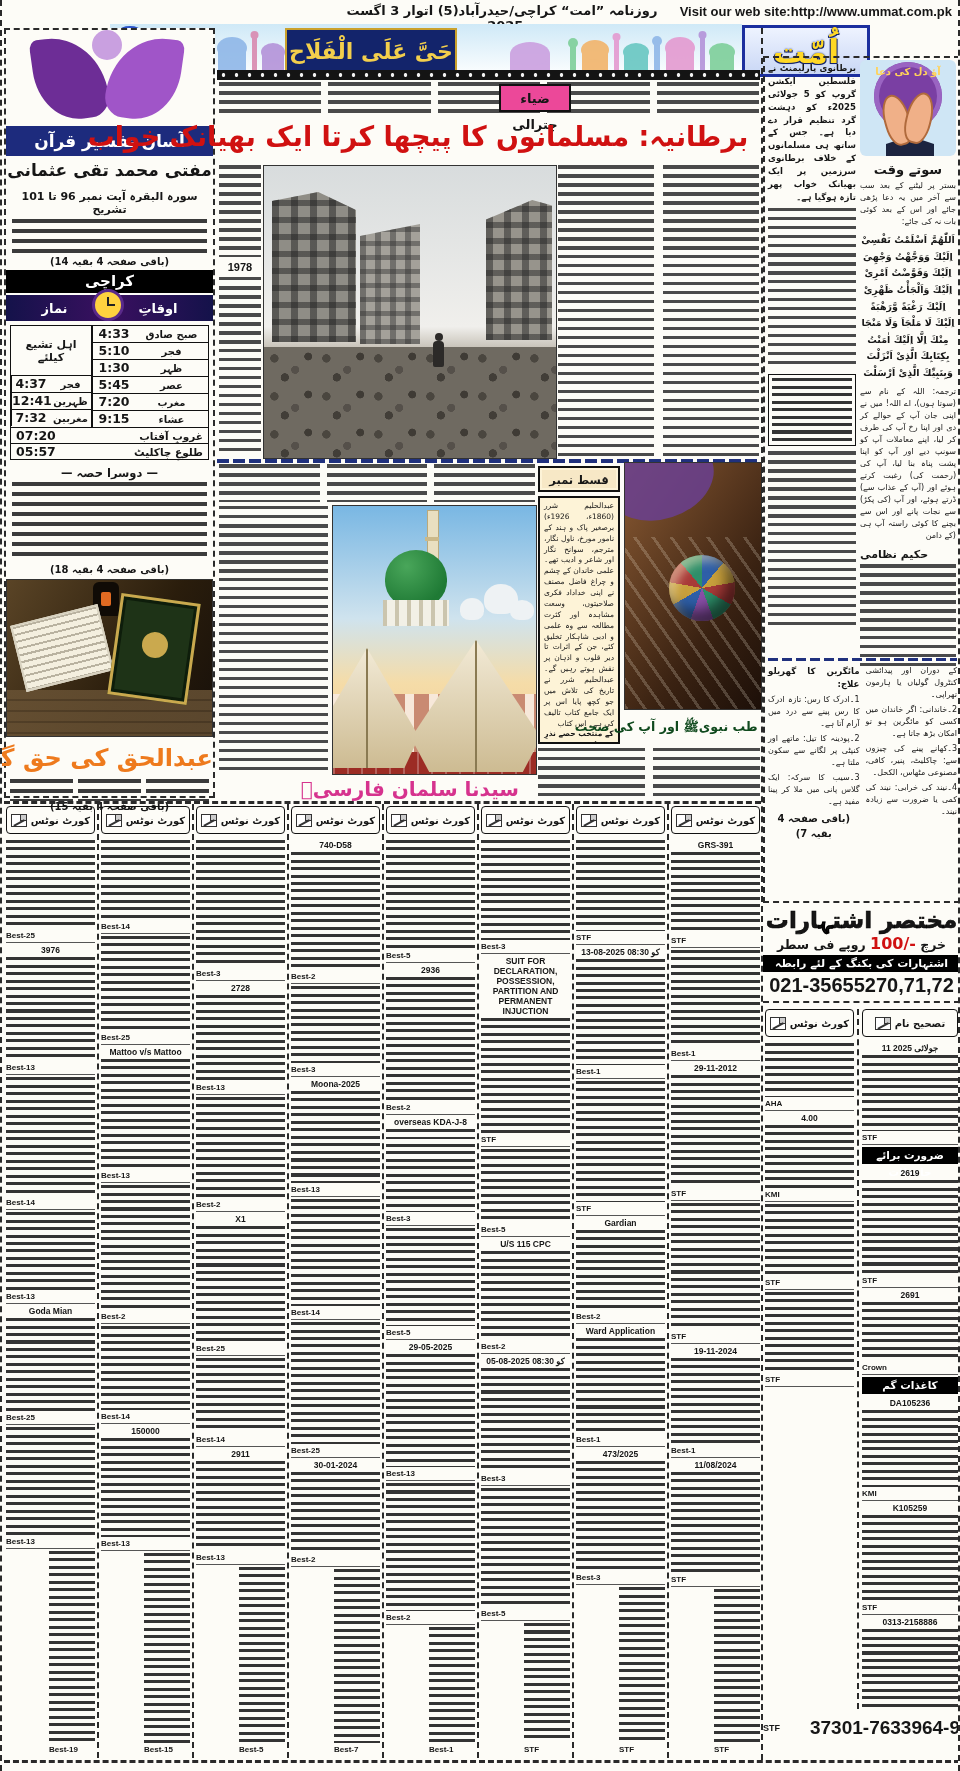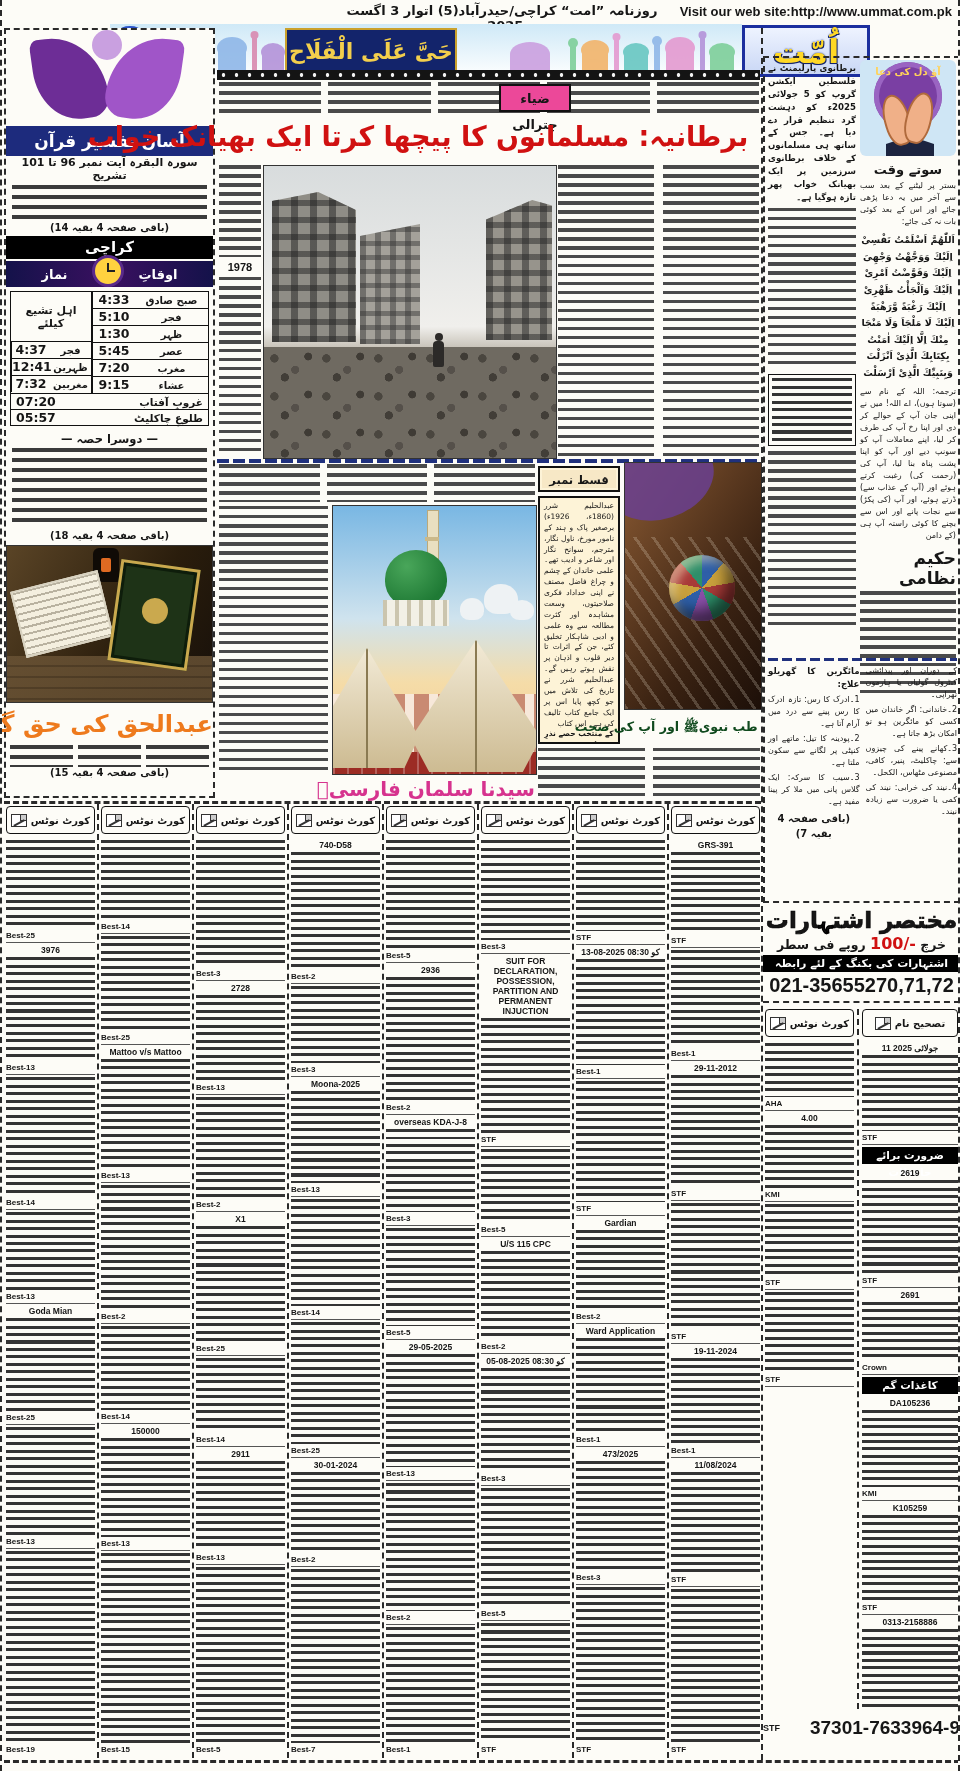--- a/index.html
+++ b/index.html
@@ -110,21 +110,21 @@
   .mq-drum{position:absolute;left:50px;top:94px;width:66px;height:26px;background:#f2f0e6;background-image:repeating-linear-gradient(90deg,#cbc5ae 0 4px,transparent 4px 12px);}
   .mq-wdome1,.mq-wdome2,.mq-wdome3{position:absolute;background:#eef2f4;border-radius:50% 50% 40% 40%;}
   .mq-wdome1{right:18px;top:78px;width:34px;height:30px;}
   .mq-wdome2{right:52px;top:92px;width:24px;height:22px;}
   .mq-wdome3{right:2px;top:94px;width:24px;height:20px;}
   .mq-colon{position:absolute;left:0;bottom:22px;width:100%;height:58px;background:#c98a72;
       background-image:repeating-linear-gradient(90deg,#f7e8da 0 9px,rgba(0,0,0,0) 9px 24px);}
   .mq-carpet{position:absolute;left:0;bottom:0;width:100%;height:22px;background:#9c2c24;background-image:repeating-linear-gradient(90deg,rgba(255,255,255,.25) 0 2px,transparent 2px 14px);}
   .mq-umb{position:absolute;width:104px;height:120px;background:linear-gradient(#f2ead6,#cdbb92);clip-path:polygon(50% 0,100% 74%,86% 100%,14% 100%,0 74%);}
   .mq-umb::after{content:"";position:absolute;left:49%;top:0;width:2px;height:100%;background:#8a7a52;}
-  #salmanhead{position:absolute;left:330px;top:776px;width:203px;height:26px;font-size:20px;font-weight:900;color:#d6338e;
+  #salmanhead{position:absolute;left:314px;top:776px;width:203px;height:26px;font-size:20px;font-weight:900;color:#d6338e;
         text-align:center;direction:rtl;white-space:nowrap;line-height:26px;}
   #qistbox{position:absolute;left:536px;top:466px;width:82px;height:26px;border:2px solid #111;box-shadow:inset 0 0 0 2px #fdf3d7;
         background:#f7e8c6;font-size:11.5px;font-weight:900;text-align:center;line-height:24px;direction:rtl;box-sizing:border-box;}
   #creambox{position:absolute;left:536px;top:496px;width:82px;height:248px;border:2px solid #111;background:#fdf3d7;
         box-sizing:border-box;padding:3px 4px;font-size:7.5px;line-height:1.45;direction:rtl;text-align:justify;overflow:hidden;}
   #creambox .end{text-align:center;font-weight:700;}
   #beads{position:absolute;left:622px;top:462px;width:136px;height:246px;border:1px solid #333;overflow:hidden;
         background:linear-gradient(125deg,#8a5a33,#3a2212 65%,#1c0f08);}
   .bd-cloth{position:absolute;left:-20px;top:-24px;width:110px;height:80px;background:#6a4090;border-radius:50%;transform:rotate(-18deg);opacity:.85;}
   .bd-lines{position:absolute;left:0;bottom:0;width:100%;height:70%;background:repeating-linear-gradient(55deg,rgba(240,230,210,.22) 0 3px,transparent 3px 15px);}
@@ -145,40 +145,40 @@
   .dua-circ{position:absolute;left:14px;top:2px;width:68px;height:68px;background:#7a3fa3;border-radius:50%;box-shadow:inset 0 0 0 5px #9a64c2;}
   .dua-label{position:absolute;left:0;top:6px;width:100%;text-align:center;color:#ffd25a;font-size:10px;font-weight:900;direction:rtl;z-index:3;}
   .hand{position:absolute;width:26px;height:52px;background:#f0b088;border:2px solid #b06a3c;border-radius:50% 50% 42% 42%;box-sizing:border-box;z-index:2;}
   .hand.l{left:24px;top:34px;transform:rotate(-16deg);}
   .hand.r{left:46px;top:32px;transform:rotate(14deg);}
   .cuff{position:absolute;left:26px;top:76px;width:48px;height:20px;background:#1c2440;clip-path:polygon(0 40%,50% 0,100% 40%,100% 100%,0 100%);z-index:1;}
   #sotewaqt{font-size:13px;font-weight:900;text-align:center;direction:rtl;margin-top:6px;}
   #duaintro{font-size:8px;line-height:1.5;direction:rtl;text-align:justify;margin-top:3px;}
   #duaarabic{font-size:9.5px;font-weight:700;line-height:1.75;direction:rtl;text-align:center;margin-top:4px;}
   #duatrans{font-size:8px;line-height:1.5;direction:rtl;text-align:justify;margin-top:4px;}
-  #hakeemhead{font-size:17px;font-weight:900;text-align:right;direction:rtl;margin:6px 0 3px 0;}
+  #hakeemhead{font-size:11px;font-weight:900;text-align:left;direction:rtl;margin:6px 0 3px 0;}
   #tibarea{position:absolute;left:3px;top:600px;width:189px;}
   #navysep2{height:3px;background:repeating-linear-gradient(90deg,#20317e 0 10px,#fdfcf7 10px 14px);margin-bottom:4px;}
   #tibcols{display:flex;direction:rtl;gap:6px;}
   .tibcol{flex:1;font-size:8px;line-height:1.5;direction:rtl;text-align:justify;}
   .tibcol .lead{font-weight:900;font-size:8.6px;}
   .tibcol p{margin:0 0 3px 0;}
   
   #adsep-top{position:absolute;left:2px;top:801px;width:757px;border-top:3px dashed #2a2a2a;}
   #adsep-bottom{position:absolute;left:2px;top:1760px;width:956px;border-top:3px dashed #2a2a2a;}
   .vsep{position:absolute;top:804px;height:954px;border-left:2px dashed #2a2a2a;}
   #vmain{position:absolute;left:759px;top:28px;height:1732px;border-left:2px dashed #2a2a2a;}
   .adcol{position:absolute;top:806px;width:89px;height:950px;overflow:hidden;display:flex;flex-direction:column;}
   .adhead{border:1.5px solid #111;border-radius:4px;height:26px;display:flex;align-items:center;justify-content:center;gap:4px;margin-bottom:4px;flex:none;}
   .adhead-t{font-size:10px;font-weight:700;direction:rtl;}
   .scrollicon{position:relative;width:14px;height:11px;background:#fff;border:1px solid #333;display:inline-block;}
   .scrollicon::before{content:"";position:absolute;right:-1px;top:-1px;width:5px;height:5px;background:#ccc;border:1px solid #333;}
   .scrollicon::after{content:"";position:absolute;left:1px;top:7px;width:12px;height:1.5px;background:#333;transform:rotate(-28deg);}
   .ad{border-bottom:1.5px solid #555;padding:2px 0 2px 0;display:flex;flex-direction:column;flex:none;}
-  .adcol > .ad:last-child{flex:1;border-bottom:none;}
+  .adcol > .ad:last-child{flex:1;border-bottom:none;margin-left:43px;}
   .adcol > .ad:last-child .g{flex:1;}
   .adfoot{font-size:8px;font-weight:700;margin-top:2px;font-family:"Liberation Sans",sans-serif;}
   .frag{font-size:8.5px;font-weight:700;text-align:center;margin-bottom:2px;font-family:"Liberation Sans",sans-serif;}
   .adband{background:#000;color:#fff;font-size:10.5px;font-weight:900;text-align:center;direction:rtl;height:17px;line-height:17px;margin:2px 0;flex:none;}
   #rightads{position:absolute;left:761px;top:905px;width:197px;height:855px;}
   #mukhtasar{border-bottom:2px dashed #2a2a2a;padding:2px 0 4px 0;}
   #adstitle{font-size:23px;font-weight:900;text-align:center;direction:rtl;letter-spacing:1px;-webkit-text-stroke:.6px #000;}
   #rateline{text-align:center;direction:rtl;font-size:12.5px;font-weight:900;margin-top:1px;}
   #rateline .amount{color:#d01111;font-size:16px;direction:ltr;display:inline-block;}
   #bookband{background:#000;color:#fff;font-size:11px;font-weight:700;text-align:center;direction:rtl;height:17px;line-height:17px;margin-top:2px;}
@@ -252,20 +252,21 @@
   <div id="umtpanel">اُمّت</div>
   <div id="diamondband"></div>
 
   <div id="leftcol">
     <div id="logoart">
       <div class="bkdot"></div>
         <div class="bk1"></div>
         <div class="bk2"></div>
     </div>
     <div id="logoribbon">آسان تفسیر قرآن</div>
+    <div id="muftiname">مفتی محمد تقی عثمانی</div>
     <div id="surahline">سورہ البقرہ آیت نمبر 96 تا 101 تشریح</div>
     <div class="g" style="height:34px;margin:3px 6px;"></div>
     <div class="cont">(باقی صفحہ 4 بقیہ 14)</div>
     <div id="cityband">کراچی</div>
     <div id="timingband">
       <span>اوقاتِ</span>
       <span id="clockicon"></span>
       <span>نماز</span>
     </div>
     <div class="ptable">

